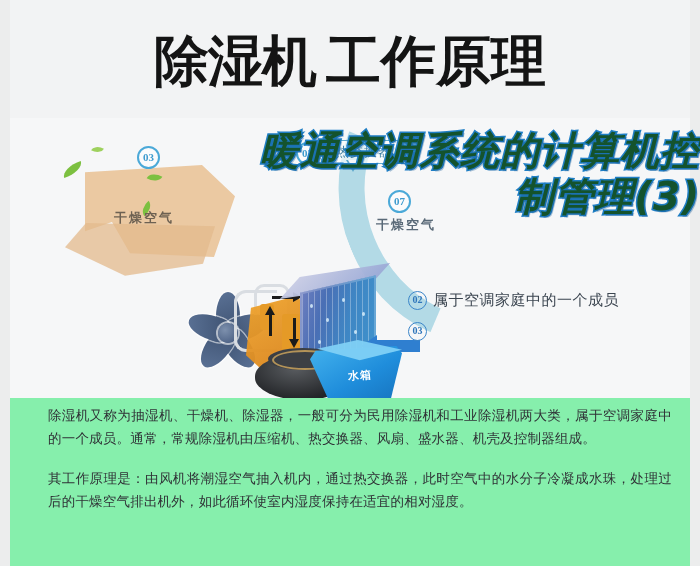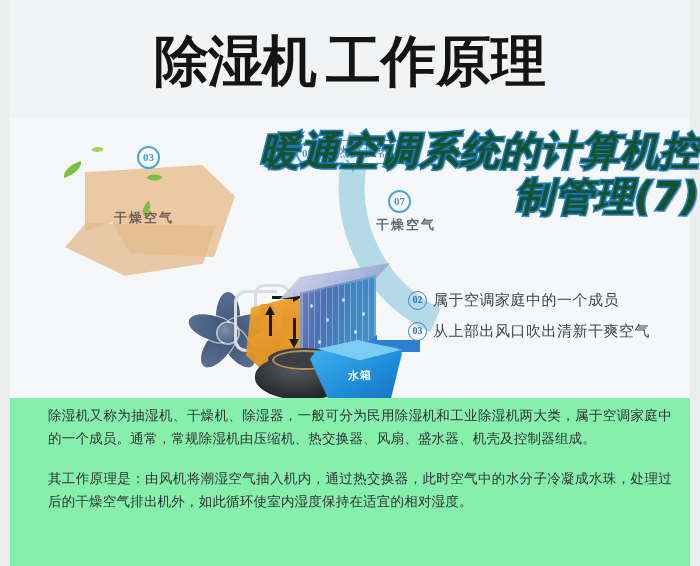--- a/index.html
+++ b/index.html
@@ -479,31 +479,30 @@
       <div class="badge b01">07</div>
       <div class="cap-humid">干燥空气</div>
 
       <div class="steps">
         <div class="step-line">
           <span class="step-num">02</span>
           <span class="step-txt">属于空调家庭中的一个成员</span>
         </div>
         <div class="step-line">
           <span class="step-num">03</span>
-          <span class="step-txt">从上部出风口吹出清新干爽空气</span>
         </div>
       </div>
 
     </div>
 
     <div class="body-copy">
       <p class="para">除湿机又称为抽湿机、干燥机、除湿器，一般可分为民用除湿机和工业除湿机两大类，属于空调家庭中的一个成员。通常，常规除湿机由压缩机、热交换器、风扇、盛水器、机壳及控制器组成。</p>
       <p class="para">其工作原理是：由风机将潮湿空气抽入机内，通过热交换器，此时空气中的水分子冷凝成水珠，处理过后的干燥空气排出机外，如此循环使室内湿度保持在适宜的相对湿度。</p>
     </div>
 
   </div>
 
   <div class="overlay-title">
     <span>暖通空调系统的计算机控</span>
-    <span class="ov-l2">制管理(7)</span>
+    <span class="ov-l2">制管理(3)</span>
   </div>
 
 </div>
 
 </body></html>

